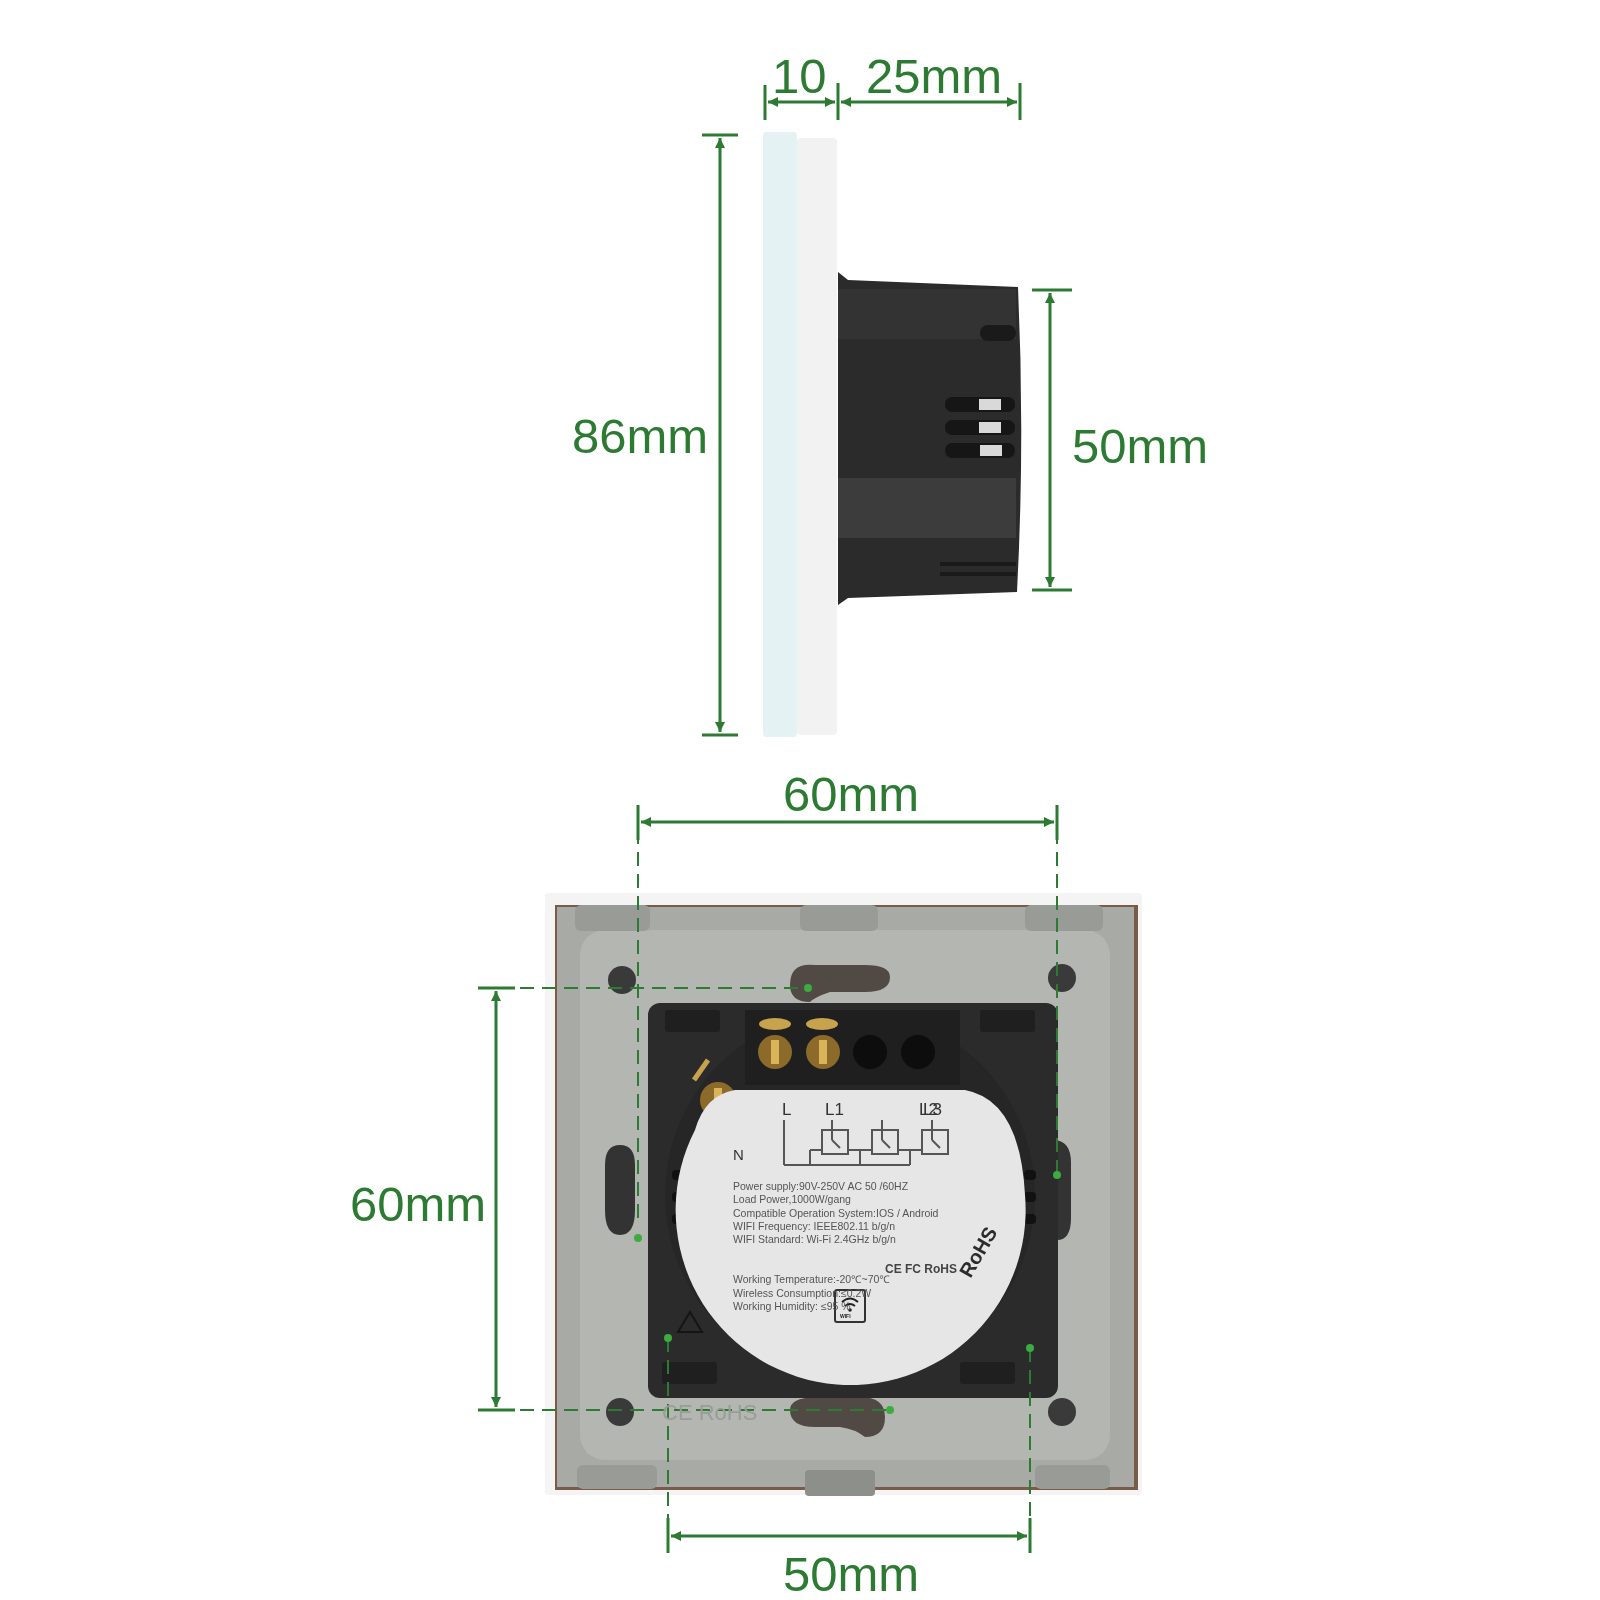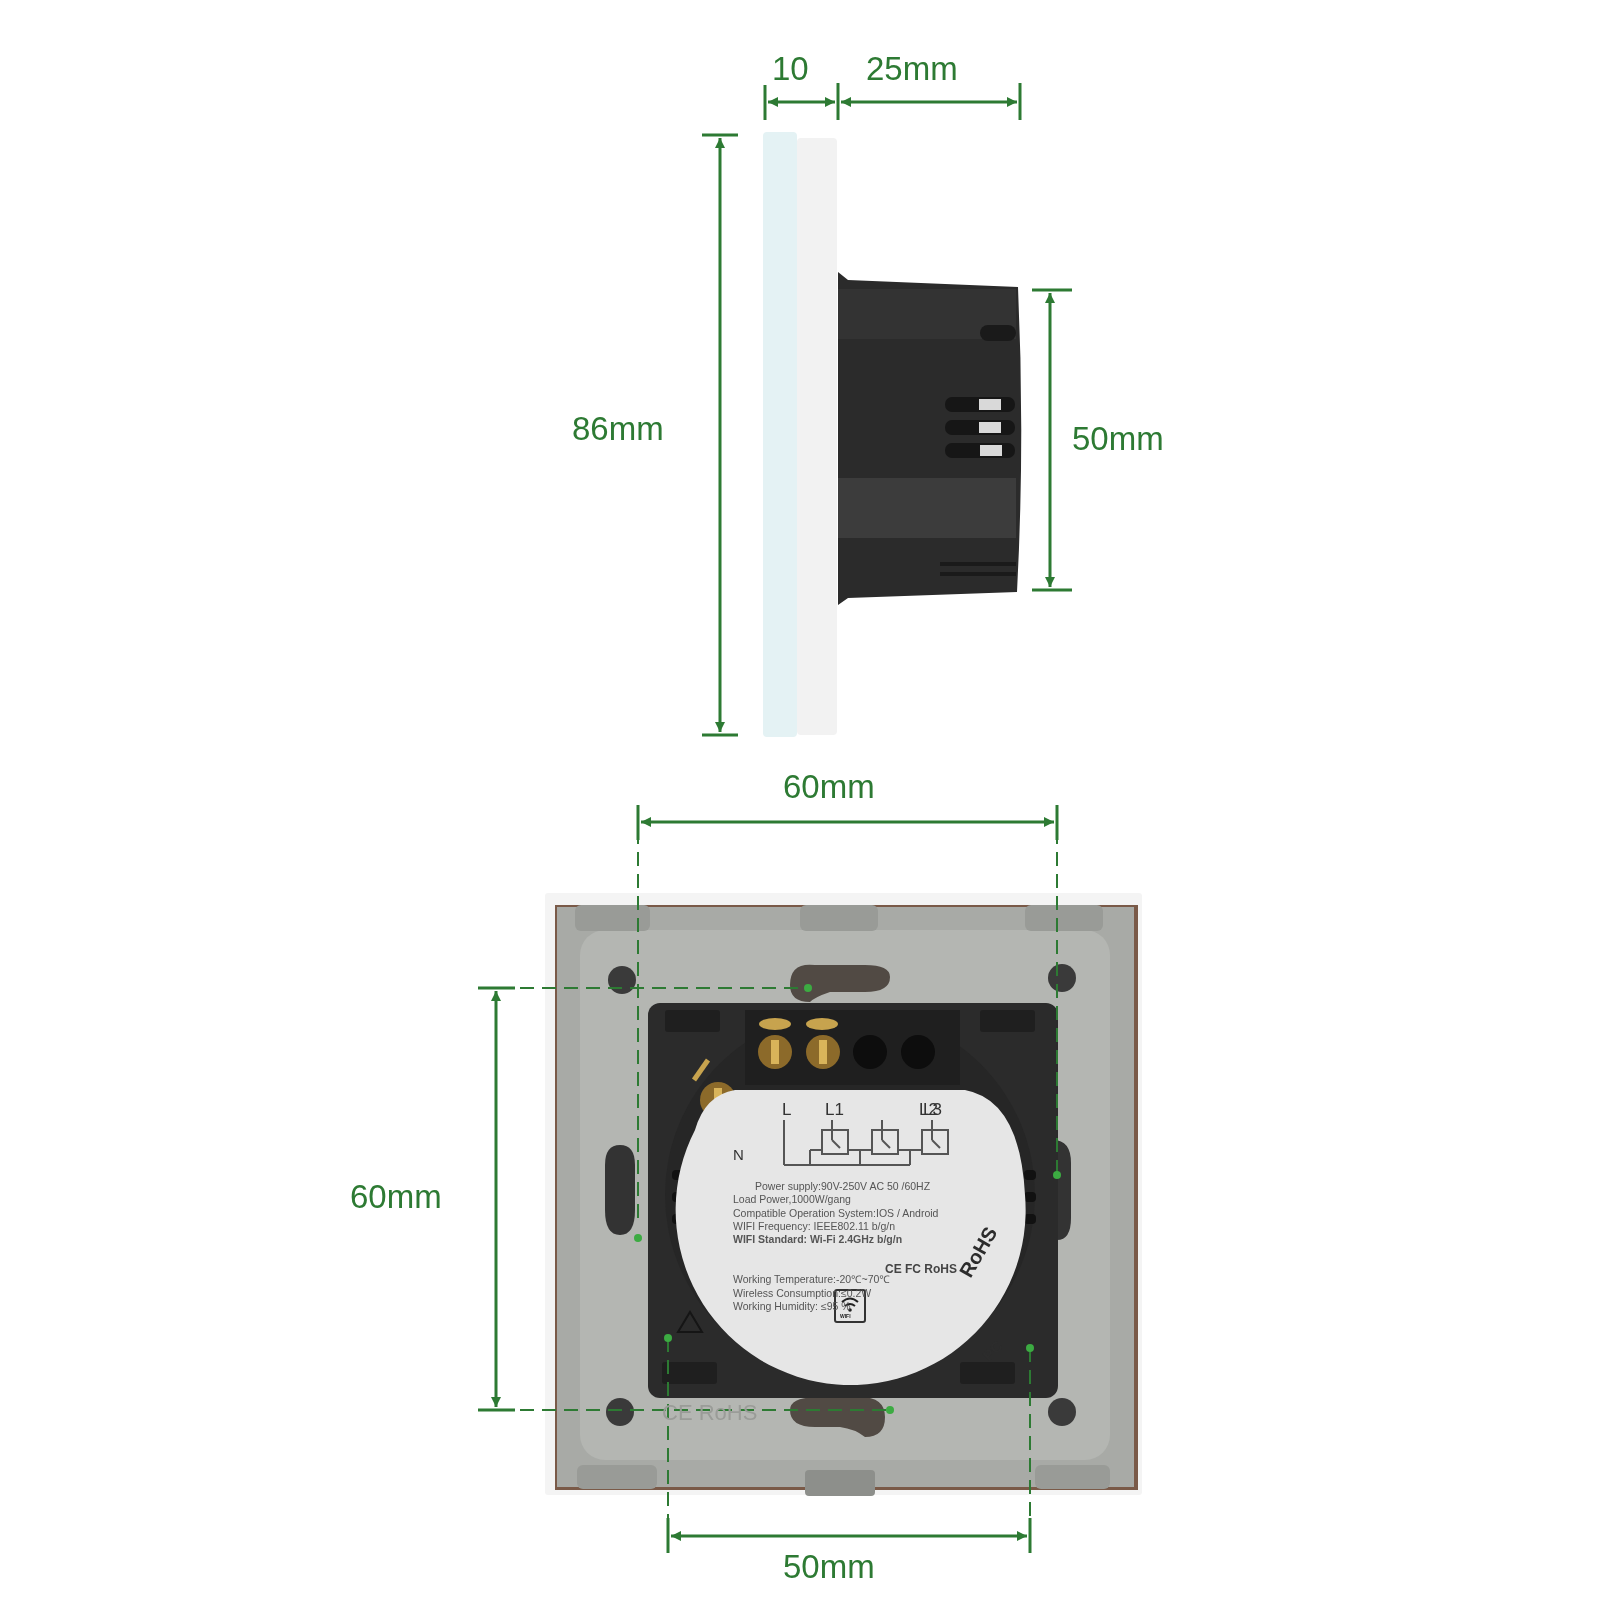--- a/index.html
+++ b/index.html
@@ -1,18 +1,18 @@
 <!DOCTYPE html>
 <html><head>
 <meta charset="utf-8">
 <style>
   html, body { margin: 0; padding: 0; background: #ffffff; }
   body { width: 1600px; height: 1600px; position: relative; overflow: hidden;
          font-family: "Liberation Sans", sans-serif; }
-  .dim-label { position: absolute; color: #2d7a33; font-size: 33px; font-family: "Liberation Sans", sans-serif;
+  .dim-label { position: absolute; color: #2d7a33; font-size: 49px; font-family: "Liberation Sans", sans-serif;
                line-height: 1; white-space: nowrap; }
   svg { position: absolute; left: 0; top: 0; }
   .spec-text { position: absolute; font-family: "Liberation Sans", sans-serif; font-size: 10.5px; color: #555;
                line-height: 13.3px; white-space: nowrap; }
   .term-label { position: absolute; font-family: "Liberation Sans", sans-serif; font-size: 17px; color: #333; }
   .cert { position: absolute; font-family: "Liberation Sans", sans-serif; font-size: 12px; color: #444; font-weight: bold; }
   .embossed { position: absolute; font-family: "Liberation Sans", sans-serif; color: #2c2c2c; font-weight: bold; }
 </style>
 </head>
 <body>
@@ -212,25 +212,25 @@
     </g>
   </svg>
 
   <div class="term-label" style="left:782px; top:1100px;">L</div>
   <div class="term-label" style="left:825px; top:1100px;">L1</div>
   <div class="term-label" style="left:919px; top:1100px;">L2</div>
   <div class="term-label" style="left:923px; top:1100px;">L3</div>
   <div class="term-label" style="left:733px; top:1146px; font-size:15px;">N</div>
 
   <div style="position:absolute; left:733px; top:1180px;">
-    <div class="spec-text" style="position:relative;margin-left:22px;">Power supply:90V-250V AC  50 /60HZ</div>
+    <div class="spec-text" style="position:relative;">Power supply:90V-250V AC  50 /60HZ</div>
     <div class="spec-text" style="position:relative;">Load Power,1000W/gang</div>
     <div class="spec-text" style="position:relative;">Compatible Operation System:IOS / Android</div>
     <div class="spec-text" style="position:relative;">WIFI Frequency: IEEE802.11 b/g/n</div>
-    <div class="spec-text" style="position:relative;font-weight:bold;">WIFI Standard: Wi-Fi 2.4GHz b/g/n</div>
+    <div class="spec-text" style="position:relative;">WIFI Standard: Wi-Fi 2.4GHz b/g/n</div>
     <div class="spec-text" style="position:relative;margin-top:27px;">Working Temperature:-20℃~70℃</div>
     <div class="spec-text" style="position:relative;">Wireless Consumption:≤0.2W</div>
     <div class="spec-text" style="position:relative;">Working Humidity: ≤95 %</div>
   </div>
   <div class="cert" style="left:885px; top:1262px;text-align:center;">CE FC RoHS</div>
   <div style="position:absolute; left:840px; top:1313px; font-size:5px; font-family:'Liberation Sans', sans-serif; font-weight:bold; color:#222;">WIFI</div>
 
   <div class="embossed" style="left:662px; top:1400px; font-size:22px; color:#9a9c98; font-weight:normal;">CE RoHS</div>
   <div class="embossed" style="left:955px; top:1270px; font-size:20px; transform:rotate(-60deg); transform-origin:left top;">RoHS</div>
   <div class="embossed" style="left:982px; top:1342px; font-size:15px; transform:rotate(-45deg);">PC</div>

